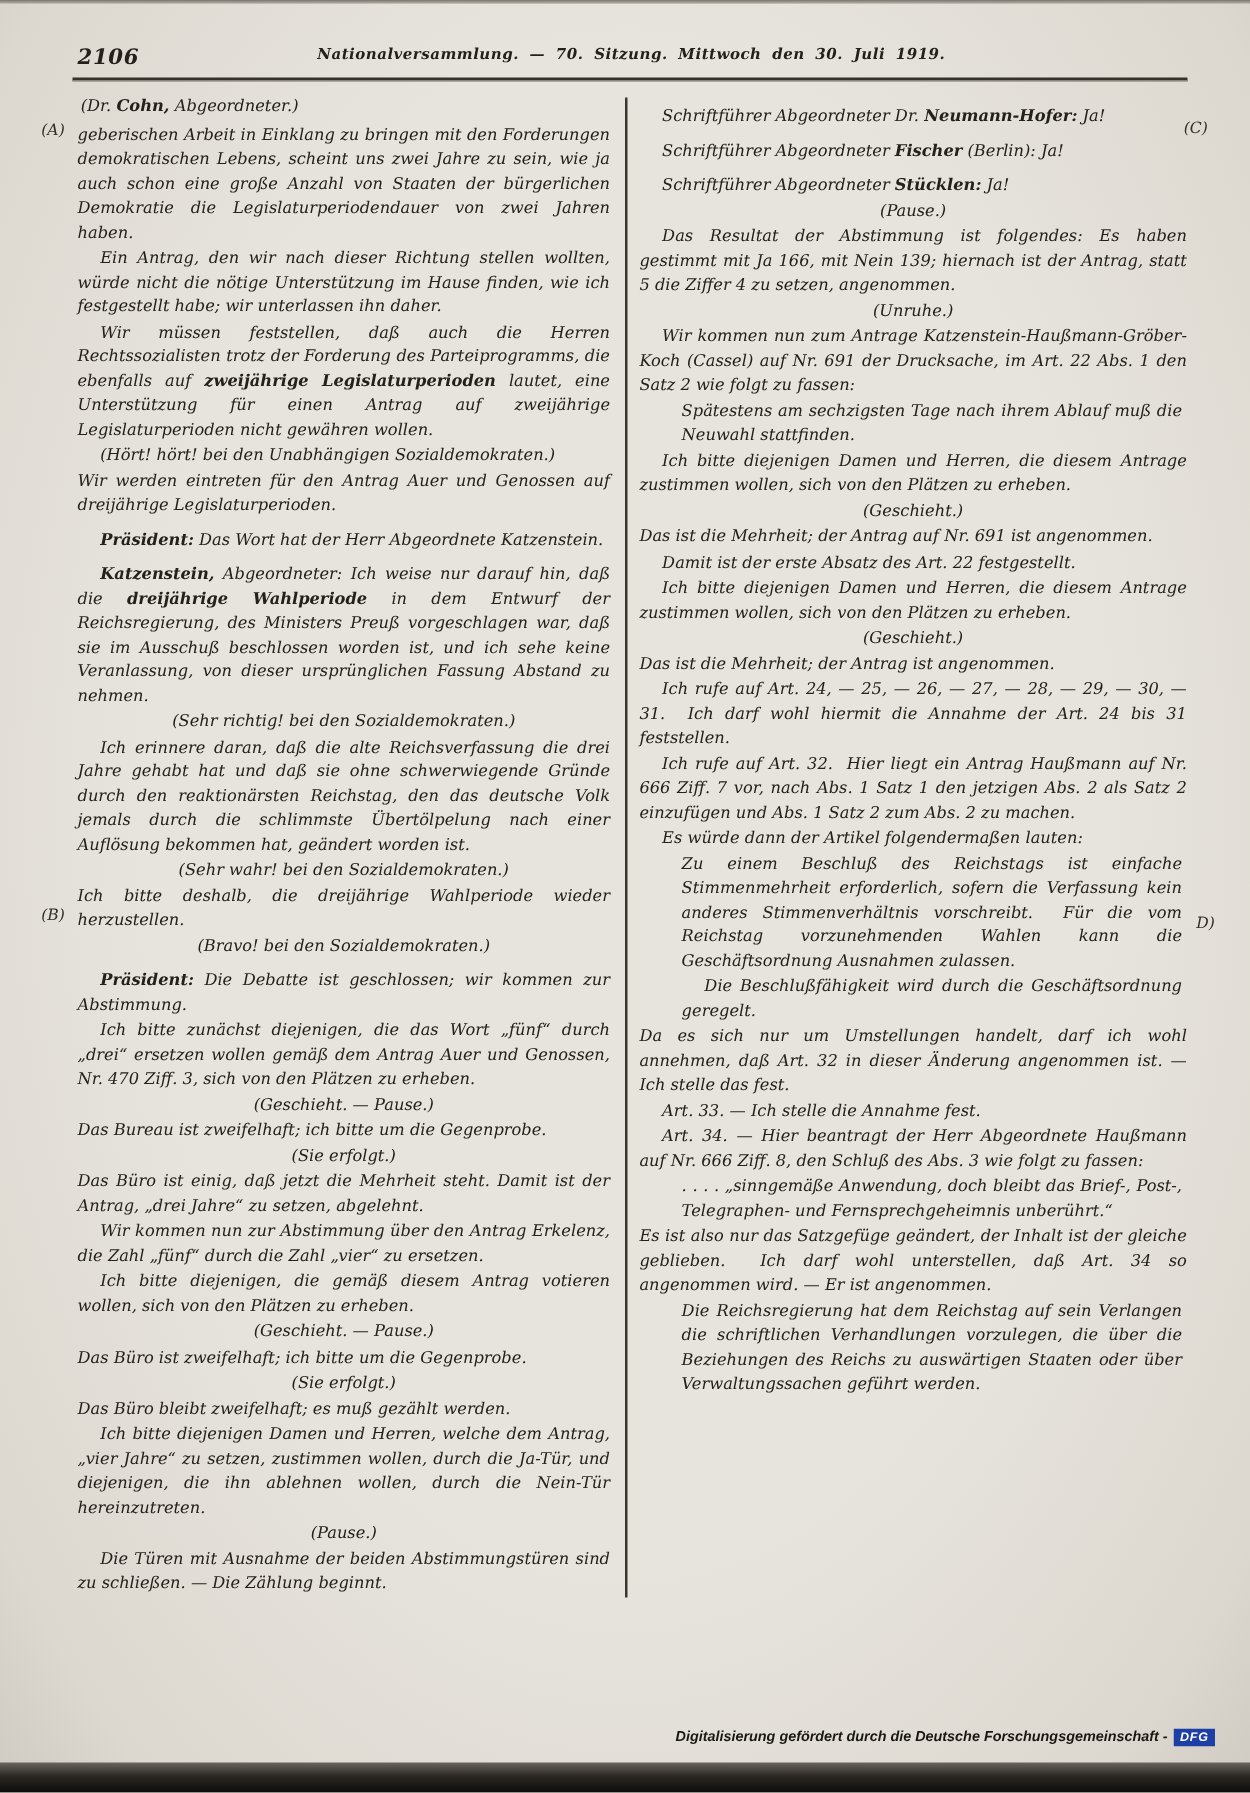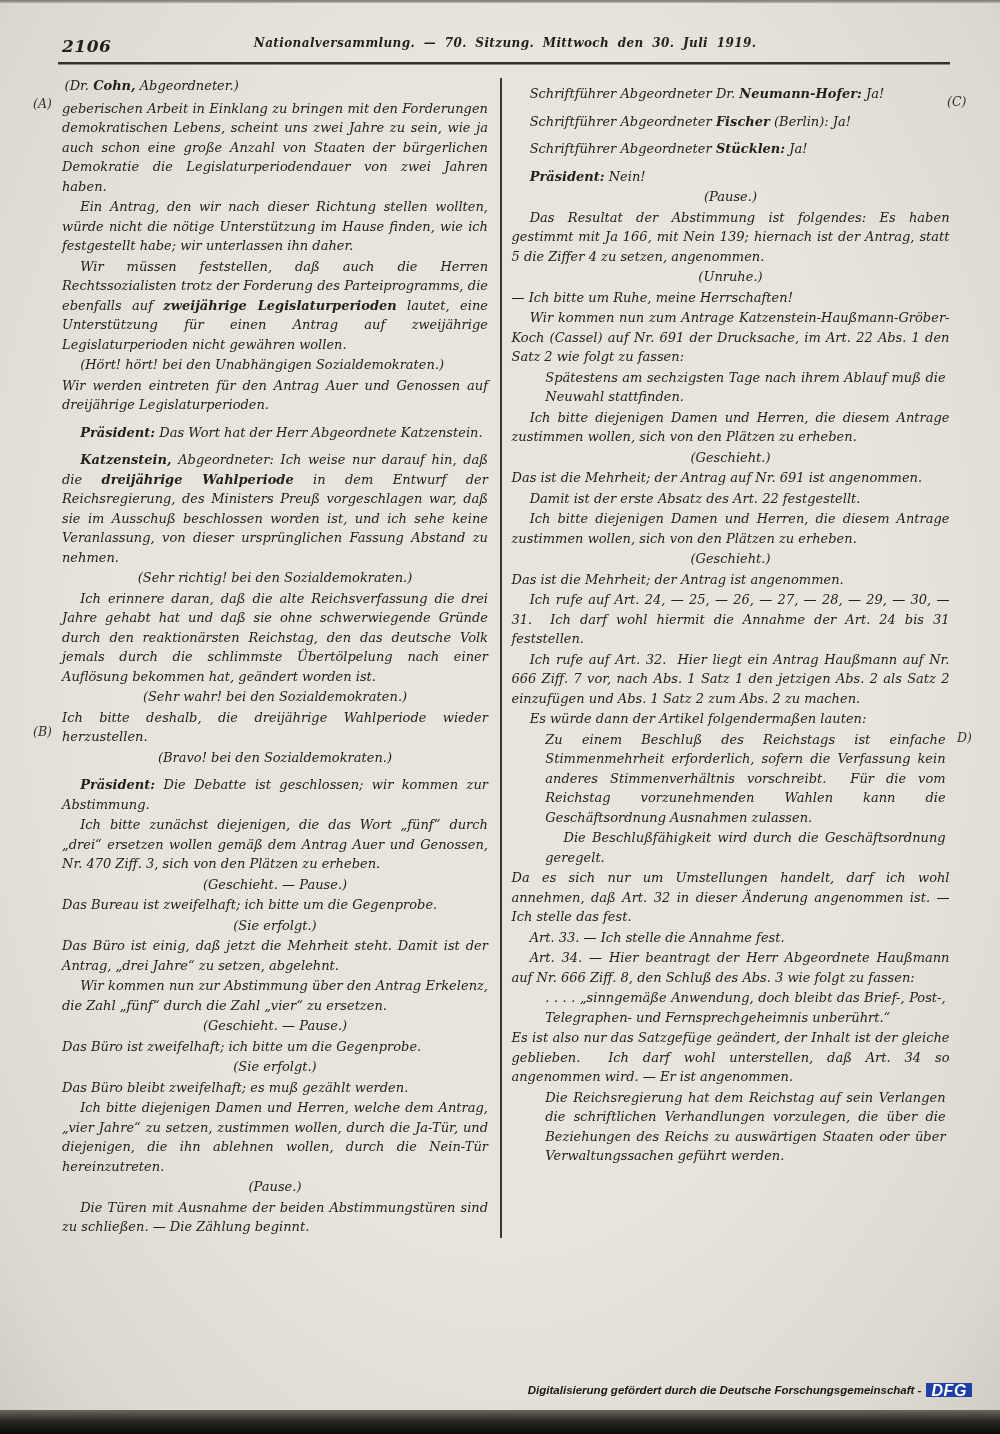--- a/index.html
+++ b/index.html
@@ -43,21 +43,21 @@
   .b { font-weight:bold; }
 
   .marker { position:absolute; font-size:12.5px; color:#33302a; font-family:"DejaVu Serif",serif; }
   .marker-a { left:33px; top:96px; }
   .marker-b { left:33px; top:724px; }
   .marker-c { left:947px; top:94px; }
   .marker-d { left:957px; top:730px; }
 
   .footer { position:absolute; top:1383px; right:28px; display:flex; align-items:center; gap:5px;
     font-family:"Liberation Sans","DejaVu Sans",sans-serif; font-size:11.5px; font-weight:bold; color:#191711; }
-  .dfg-logo { background:#1d3fa6; color:#ffffff; font-size:16px; font-weight:bold;
+  .dfg-logo { background:#1d3fa6; color:#ffffff; font-size:10px; font-weight:bold;
     padding:2px 5px 1px 5px; letter-spacing:0.6px; line-height:11px; }
 </style>
 </head>
 <body>
 
 <div class="page">
   <div class="scan-top-edge"></div>
 
   <div class="page-header">
     <span class="page-number">2106</span>
@@ -80,38 +80,37 @@
         <p class="para center"><span>(Sehr wahr! bei den Sozialdemokraten.)</span></p>
         <p class="para flush"><span>Ich bitte deshalb, die dreijährige Wahlperiode wieder herzustellen.</span></p>
         <p class="para center"><span>(Bravo! bei den Sozialdemokraten.)</span></p>
         <p class="para speaker"><span class="b">Präsident:</span><span> Die Debatte ist geschlossen; wir kommen zur Abstimmung.</span></p>
         <p class="para ind"><span>Ich bitte zunächst diejenigen, die das Wort „fünf“ durch „drei“ ersetzen wollen gemäß dem Antrag Auer und Genossen, Nr. 470 Ziff. 3, sich von den Plätzen zu erheben.</span></p>
         <p class="para center"><span>(Geschieht. — Pause.)</span></p>
         <p class="para flush"><span>Das Bureau ist zweifelhaft; ich bitte um die Gegenprobe.</span></p>
         <p class="para center"><span>(Sie erfolgt.)</span></p>
         <p class="para flush"><span>Das Büro ist einig, daß jetzt die Mehrheit steht. Damit ist der Antrag, „drei Jahre“ zu setzen, abgelehnt.</span></p>
         <p class="para ind"><span>Wir kommen nun zur Abstimmung über den Antrag Erkelenz, die Zahl „fünf“ durch die Zahl „vier“ zu ersetzen.</span></p>
+        <p class="para ind"><span>Ich bitte diejenigen, die gemäß diesem Antrag votieren wollen, sich von den Plätzen zu erheben.</span></p>
         <p class="para center"><span>(Geschieht. — Pause.)</span></p>
         <p class="para flush"><span>Das Büro ist zweifelhaft; ich bitte um die Gegenprobe.</span></p>
         <p class="para center"><span>(Sie erfolgt.)</span></p>
         <p class="para flush"><span>Das Büro bleibt zweifelhaft; es muß gezählt werden.</span></p>
         <p class="para ind"><span>Ich bitte diejenigen Damen und Herren, welche dem Antrag, „vier Jahre“ zu setzen, zustimmen wollen, durch die Ja-Tür, und diejenigen, die ihn ablehnen wollen, durch die Nein-Tür hereinzutreten.</span></p>
         <p class="para center"><span>(Pause.)</span></p>
         <p class="para ind"><span>Die Türen mit Ausnahme der beiden Abstimmungstüren sind zu schließen. — Die Zählung beginnt.</span></p>
       </div>
     <div class="col-sep"></div>
     <div class="col col-right" id="col-right">
         <p class="para speaker"><span>Schriftführer Abgeordneter Dr. </span><span class="b">Neumann-Hofer:</span><span> Ja!</span></p>
         <p class="para speaker"><span>Schriftführer Abgeordneter </span><span class="b">Fischer</span><span> (Berlin): Ja!</span></p>
         <p class="para speaker"><span>Schriftführer Abgeordneter </span><span class="b">Stücklen:</span><span> Ja!</span></p>
-        <p class="para speaker"><span class="b">Präsident:</span><span> Nein!</span></p>
         <p class="para center"><span>(Pause.)</span></p>
         <p class="para ind"><span>Das Resultat der Abstimmung ist folgendes: Es haben gestimmt mit Ja 166, mit Nein 139; hiernach ist der Antrag, statt 5 die Ziffer 4 zu setzen, angenommen.</span></p>
         <p class="para center"><span>(Unruhe.)</span></p>
-        <p class="para flush"><span>— Ich bitte um Ruhe, meine Herrschaften!</span></p>
         <p class="para ind"><span>Wir kommen nun zum Antrage Katzenstein-Haußmann-Gröber-Koch (Cassel) auf Nr. 691 der Drucksache, im Art. 22 Abs. 1 den Satz 2 wie folgt zu fassen:</span></p>
         <p class="para quote"><span>Spätestens am sechzigsten Tage nach ihrem Ablauf muß die Neuwahl stattfinden.</span></p>
         <p class="para ind"><span>Ich bitte diejenigen Damen und Herren, die diesem Antrage zustimmen wollen, sich von den Plätzen zu erheben.</span></p>
         <p class="para center"><span>(Geschieht.)</span></p>
         <p class="para flush"><span>Das ist die Mehrheit; der Antrag auf Nr. 691 ist angenommen.</span></p>
         <p class="para ind"><span>Damit ist der erste Absatz des Art. 22 festgestellt.</span></p>
         <p class="para ind"><span>Ich bitte diejenigen Damen und Herren, die diesem Antrage zustimmen wollen, sich von den Plätzen zu erheben.</span></p>
         <p class="para center"><span>(Geschieht.)</span></p>
         <p class="para flush"><span>Das ist die Mehrheit; der Antrag ist angenommen.</span></p>
         <p class="para ind"><span>Ich rufe auf Art. 24, — 25, — 26, — 27, — 28, — 29, — 30, — 31.  Ich darf wohl hiermit die Annahme der Art. 24 bis 31 feststellen.</span></p>

